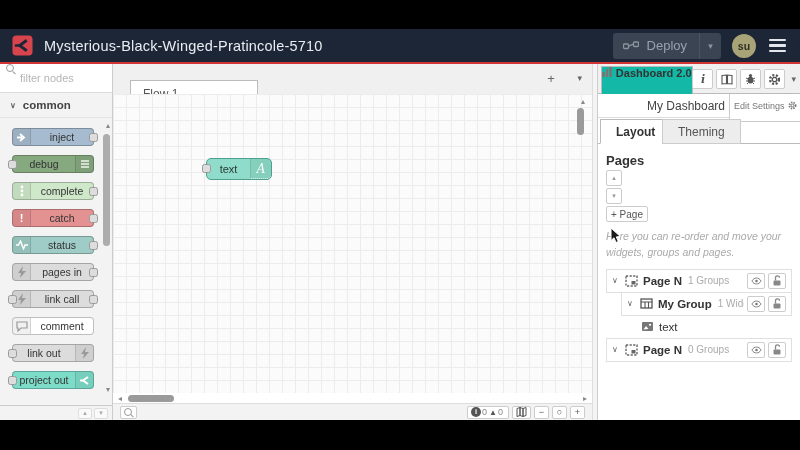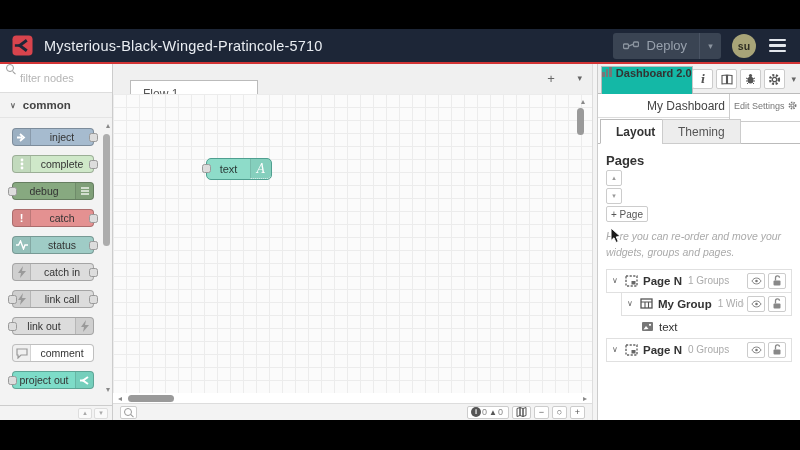--- a/index.html
+++ b/index.html
@@ -190,42 +190,42 @@
         <div class="pnode n-inject il">
           <span class="nicon">
             <svg width="11" height="11" viewBox="0 0 11 11">
                   <path d="M1 5.5h5M4 2l4 3.5L4 9" stroke="#fff" stroke-width="1.8" fill="none"></path>
                 </svg>
           </span>
           <span class="nlabel">inject</span>
           <span class="port pr"></span>
         </div>
 
+        <div class="pnode n-debug ir">
+          <span class="nicon">
+            <svg width="10" height="10" viewBox="0 0 10 10">
+                  <path d="M1 2h8M1 5h8M1 8h8" stroke="#eef3ea" stroke-width="1.5"></path>
+                </svg>
+          </span>
+          <span class="nlabel">debug</span>
+          <span class="port pl"></span>
+        </div>
+
         <div class="pnode n-complete il">
           <span class="nicon">
             <svg width="6" height="12" viewBox="0 0 6 12">
                   <circle cx="3" cy="2" r="1.4" fill="#fff"></circle>
                   <circle cx="3" cy="6" r="1.4" fill="#fff"></circle>
                   <circle cx="3" cy="10" r="1.4" fill="#fff"></circle>
                 </svg>
           </span>
           <span class="nlabel">complete</span>
           <span class="port pr"></span>
         </div>
 
-        <div class="pnode n-debug ir">
-          <span class="nicon">
-            <svg width="10" height="10" viewBox="0 0 10 10">
-                  <path d="M1 2h8M1 5h8M1 8h8" stroke="#eef3ea" stroke-width="1.5"></path>
-                </svg>
-          </span>
-          <span class="nlabel">debug</span>
-          <span class="port pl"></span>
-        </div>
-
         <div class="pnode n-catch il">
           <span class="nicon bang">!</span>
           <span class="nlabel">catch</span>
           <span class="port pr"></span>
         </div>
 
         <div class="pnode n-status il">
           <span class="nicon">
             <svg width="12" height="10" viewBox="0 0 12 10">
                   <path d="M0 5h2.5L4.5 1l3 8 1.5-4H12" stroke="#fff" stroke-width="1.4" fill="none"></path>
@@ -234,52 +234,52 @@
           <span class="nlabel">status</span>
           <span class="port pr"></span>
         </div>
 
         <div class="pnode n-link il">
           <span class="nicon">
             <svg width="10" height="12" viewBox="0 0 10 12">
                   <path d="M6 0 1 7h3L3 12l6-7H5z" fill="#9a9a9a"></path>
                 </svg>
           </span>
-          <span class="nlabel">catch in</span>
+          <span class="nlabel">pages in</span>
           <span class="port pr"></span>
         </div>
 
         <div class="pnode n-link il">
           <span class="nicon">
             <svg width="10" height="12" viewBox="0 0 10 12">
                   <path d="M6 0 1 7h3L3 12l6-7H5z" fill="#9a9a9a"></path>
                 </svg>
           </span>
           <span class="nlabel">link call</span>
           <span class="port pl"></span>
           <span class="port pr"></span>
         </div>
 
+        <div class="pnode n-comment il">
+          <span class="nicon">
+            <svg width="12" height="11" viewBox="0 0 12 11">
+                  <path d="M1 1h10v6H5L2 10V7H1z" fill="none" stroke="#9a9a9a" stroke-width="1.2"></path>
+                </svg>
+          </span>
+          <span class="nlabel">comment</span>
+        </div>
+
         <div class="pnode n-link ir">
           <span class="nicon">
             <svg width="10" height="12" viewBox="0 0 10 12">
                   <path d="M6 0 1 7h3L3 12l6-7H5z" fill="#9a9a9a"></path>
                 </svg>
           </span>
           <span class="nlabel">link out</span>
           <span class="port pl"></span>
-        </div>
-
-        <div class="pnode n-comment il">
-          <span class="nicon">
-            <svg width="12" height="11" viewBox="0 0 12 11">
-                  <path d="M1 1h10v6H5L2 10V7H1z" fill="none" stroke="#9a9a9a" stroke-width="1.2"></path>
-                </svg>
-          </span>
-          <span class="nlabel">comment</span>
         </div>
 
 
         <div class="pnode n-project ir">
           <span class="nicon">
             <svg width="11" height="11" viewBox="0 0 11 11">
                   <path d="M9 2 4 5.5 9 9" stroke="#fff" stroke-width="2" fill="none"></path>
                   <rect x="1" y="4.5" width="4.5" height="2" fill="#fff"></rect>
                 </svg>
           </span>

